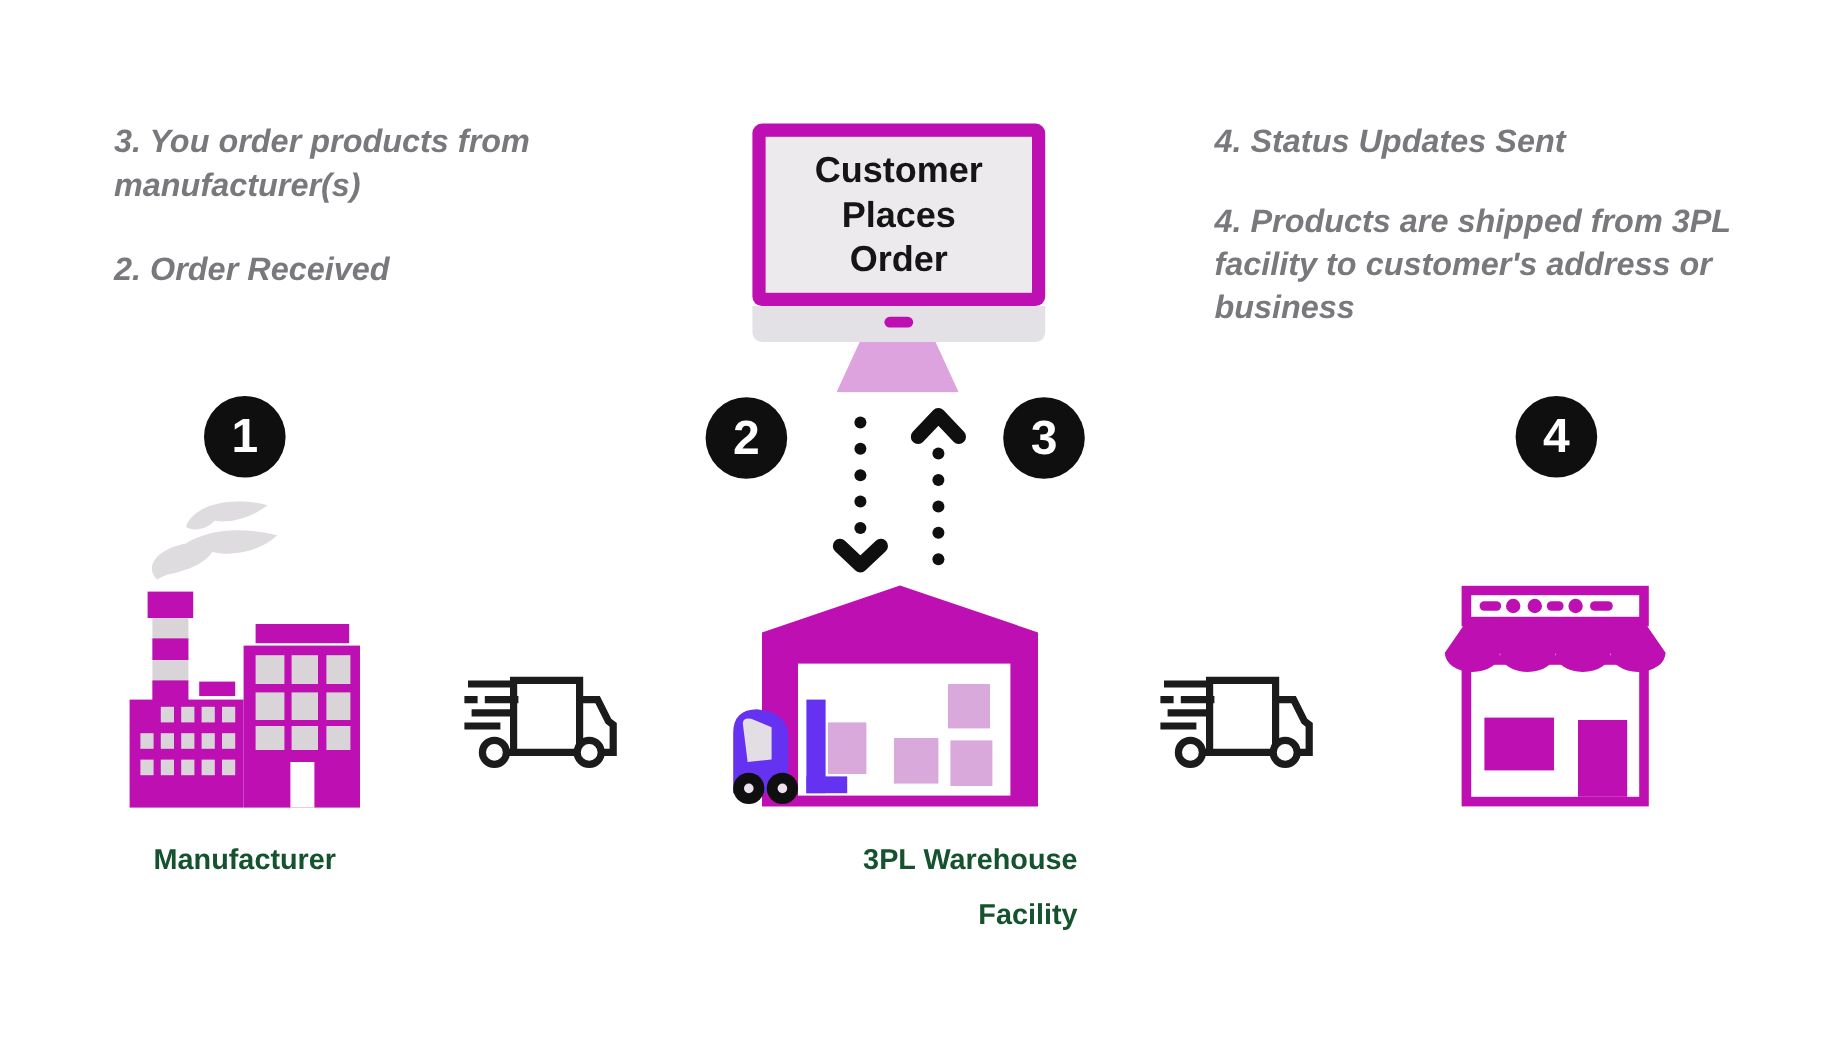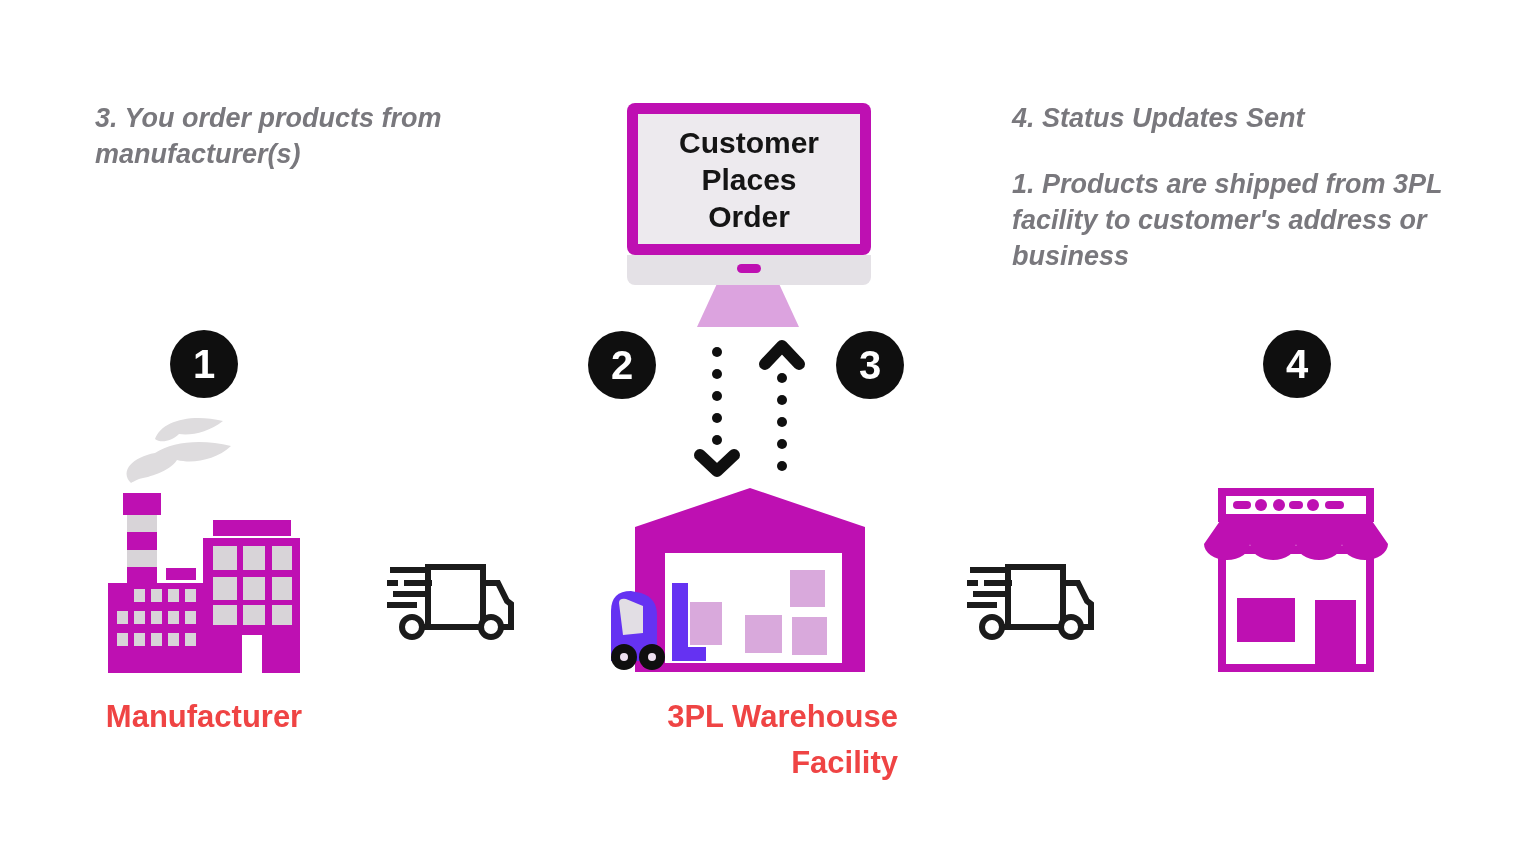--- a/index.html
+++ b/index.html
@@ -18,34 +18,35 @@
     display:flex;align-items:center;justify-content:center;text-align:center;
     color:#151515;font-size:30px;font-weight:700;line-height:37px;white-space:pre-line;}
   .monitor-chin{left:627px;top:255px;width:244px;height:30px;background:#E4E1E6;border-radius:0 0 8px 8px;}
   .monitor-pill{left:737px;top:264px;width:24px;height:9px;background:#BE10B2;border-radius:5px;}
   .monitor-stand{left:697px;top:285px;width:102px;height:42px;background:#DCA3DF;
     clip-path:polygon(19% 0,81% 0,100% 100%,0 100%);}
   
   .badge{width:68px;height:68px;border-radius:50%;background:#0F0F0F;color:#ffffff;
     display:flex;align-items:center;justify-content:center;font-size:40px;font-weight:700;}
   
-  .biglabel{color:#ef4444;font-size:31px;font-weight:700;text-align:center;line-height:46px;white-space:pre-line;}
+  .biglabel{color:#14532d;font-size:24px;font-weight:700;text-align:center;line-height:46px;white-space:pre-line;}
 </style>
 </head>
 <body>
 
 <div id="canvas">
 
   <div class="abs notes" style="left:95px;top:100px;width:430px;">
     <p>3. You order products from manufacturer(s)</p>
+    <p>2. Order Received</p>
   </div>
 
   <div class="abs notes" style="left:1012px;top:100px;width:460px;">
     <p>4. Status Updates Sent</p>
-    <p style="margin-top:30px;">1. Products are shipped from 3PL facility to customer's address or business</p>
+    <p style="margin-top:30px;">4. Products are shipped from 3PL facility to customer's address or business</p>
   </div>
 
   <div>
     <div class="abs monitor-frame">
       <div class="monitor-screen">Customer
 Places
 Order</div>
     </div>
     <div class="abs monitor-chin"></div>
     <div class="abs monitor-pill"></div>

